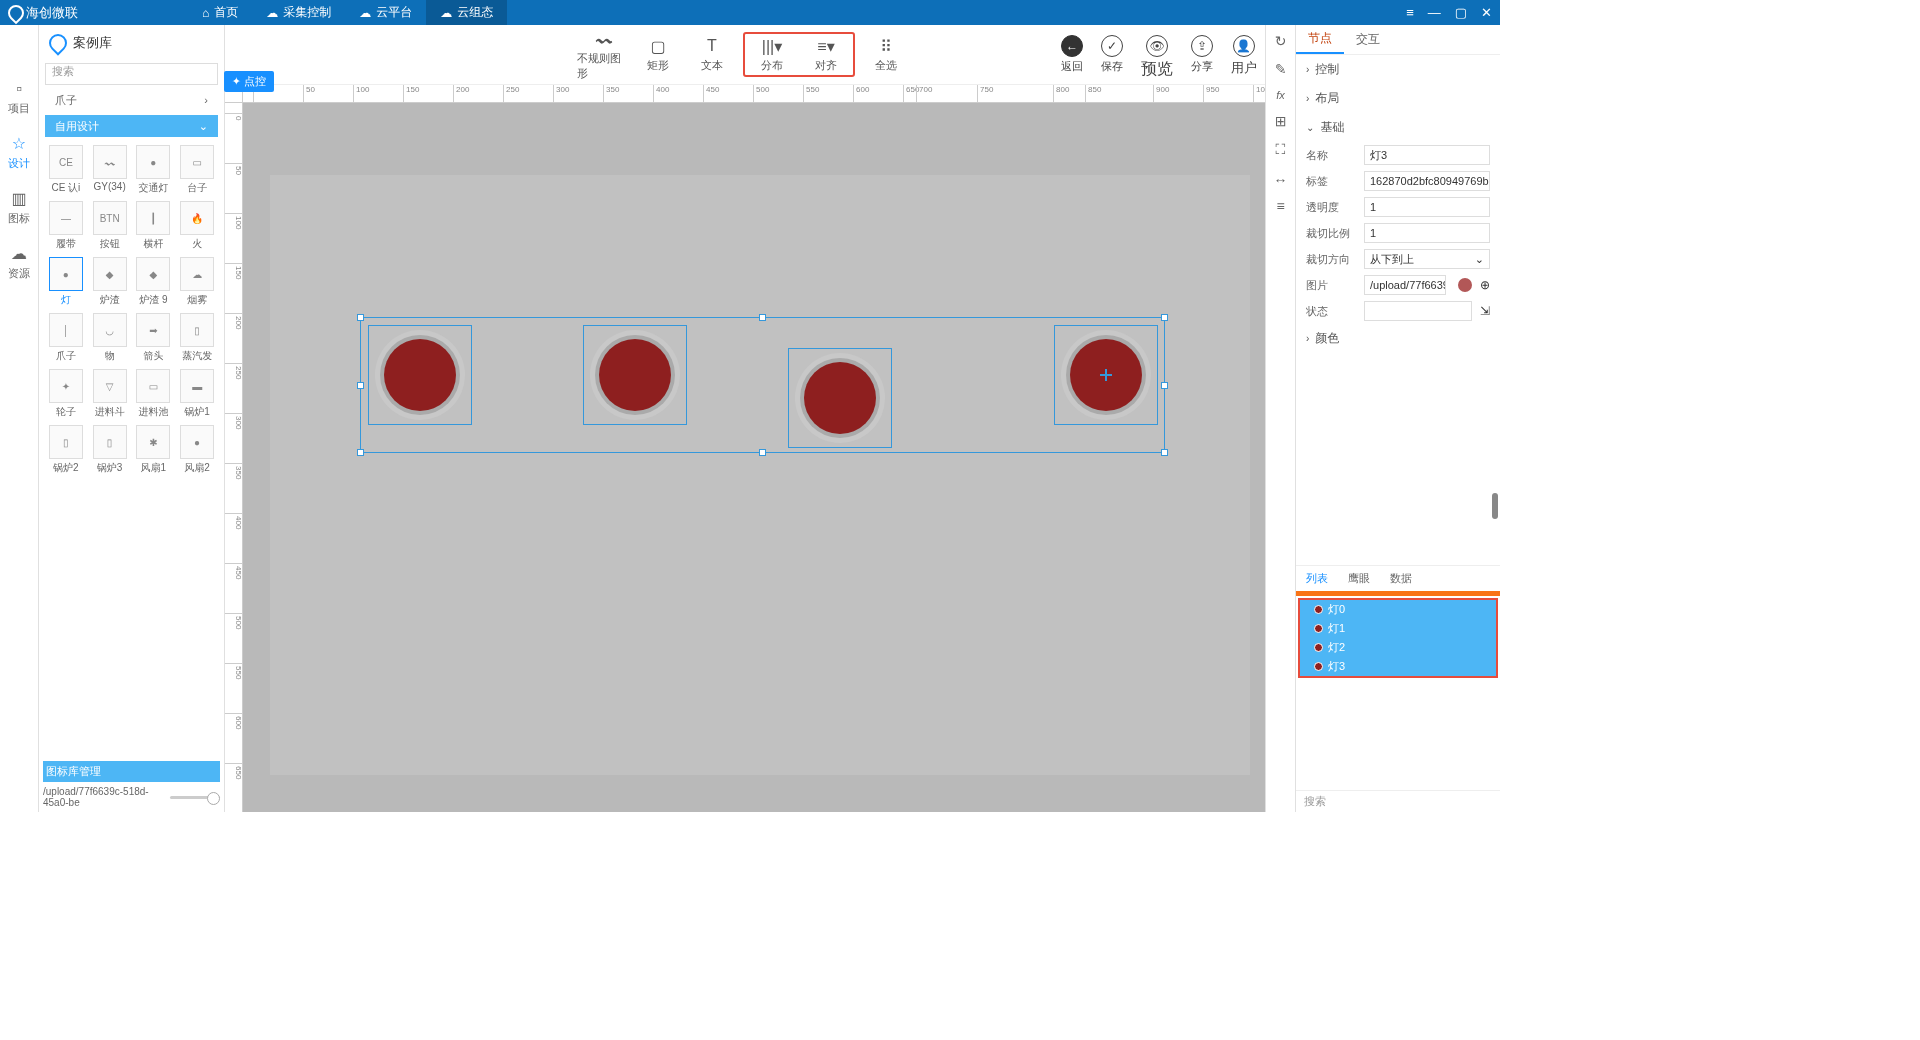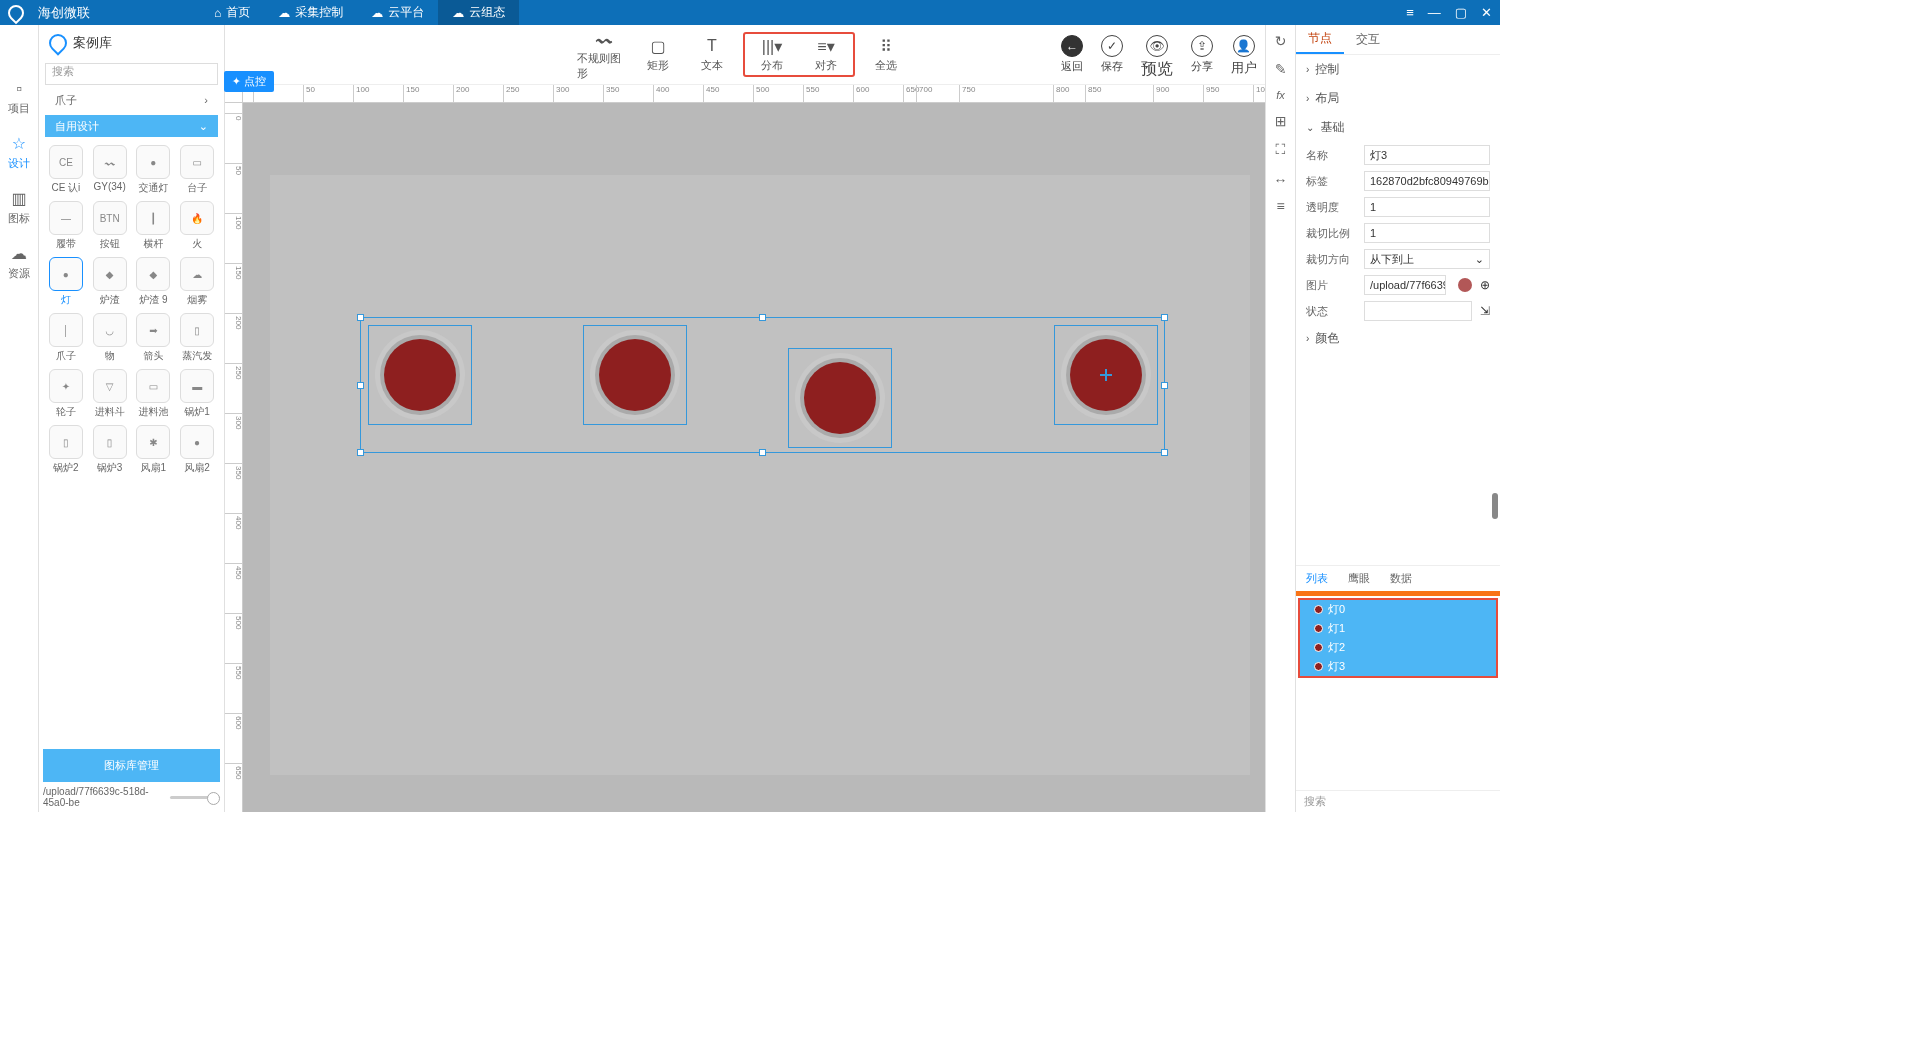--- a/index.html
+++ b/index.html
@@ -1,43 +1,43 @@
 <!DOCTYPE html>
 <html><head>
 <meta charset="utf-8">
 <style>
 *{margin:0;padding:0;box-sizing:border-box;font-family:"Microsoft YaHei","PingFang SC",sans-serif}
 body{width:1500px;height:812px;overflow:hidden;background:#fff;font-size:12px;color:#333}
 .titlebar{height:25px;background:#0d6fb8;display:flex;align-items:center;padding:0 8px;color:#fff}
-.titlebar .logo{display:flex;align-items:center;gap:14px;font-size:13px}
+.titlebar .logo{display:flex;align-items:center;gap:2px;font-size:13px}
 .titlebar .logo-icon{width:16px;height:16px;border:2px solid #fff;border-radius:50% 50% 50% 0;transform:rotate(-45deg)}
 .titlebar .nav{display:flex;margin-left:110px}
 .titlebar .nav-item{padding:0 14px;height:25px;display:flex;align-items:center;gap:5px;cursor:pointer;font-size:12px}
 .titlebar .nav-item.active{background:#0a5a96}
 .titlebar .win-ctrl{margin-left:auto;display:flex;gap:14px;font-size:13px}
 .main{display:flex;height:787px}
 .leftcol{width:39px;border-right:1px solid #e0e0e0;display:flex;flex-direction:column;align-items:center;padding-top:55px;gap:18px}
 .leftcol .it{display:flex;flex-direction:column;align-items:center;gap:3px;cursor:pointer;color:#666}
 .leftcol .it.active{color:#1890ff}
 .leftcol .it-icon{font-size:16px}
 .leftcol .it-lbl{font-size:11px}
 .libpanel{width:186px;border-right:1px solid #e0e0e0;display:flex;flex-direction:column;position:relative}
 .libhead{height:36px;display:flex;align-items:center;padding:16px 10px;font-size:13px;gap:6px}
 .libhead .logo-icon{width:18px;height:18px;border:2px solid #1890ff;border-radius:50% 50% 50% 0;transform:rotate(-45deg)}
 .search-in{height:22px;border:1px solid #ddd;padding:0 6px;margin:2px 6px;font-size:11px;color:#999}
 .accordion{height:22px;display:flex;align-items:center;justify-content:space-between;padding:0 10px;margin:2px 6px;cursor:pointer;font-size:11px;color:#666}
 .accordion.blue{background:#4db6f5;color:#fff}
 .comp-grid{display:grid;grid-template-columns:repeat(4,1fr);gap:2px;padding:4px 6px;overflow:auto}
 .comp{display:flex;flex-direction:column;align-items:center;gap:2px;cursor:pointer;padding:2px}
-.comp-ico{width:34px;height:34px;border:1px solid #ddd;border-radius:6px;background:#fafafa;display:flex;align-items:center;justify-content:center;font-size:10px;color:#888}
+.comp-ico{width:34px;height:34px;border:1px solid #ddd;border-radius:0;background:#fafafa;display:flex;align-items:center;justify-content:center;font-size:10px;color:#888}
 .comp.sel .comp-ico{border-color:#1890ff}
 .comp.sel .comp-lbl{color:#1890ff}
 .comp-lbl{font-size:10px;color:#666;white-space:nowrap;overflow:hidden;max-width:40px}
 .libfoot{margin-top:auto;padding:4px}
-.libfoot .btn{background:#4db6f5;color:#fff;text-align:center;padding:9px;font-size:11px;cursor:pointer}
+.libfoot .btn{background:#4db6f5;color:#fff;text-align:left;padding:3px;font-size:11px;cursor:pointer}
 .libfoot .path{font-size:10px;color:#666;margin-top:4px;display:flex;align-items:center;gap:4px}
 .libfoot .slider{flex:0 0 50px;height:3px;background:#ccc;position:relative;border-radius:2px}
 .libfoot .slider::after{content:"";position:absolute;right:0;top:-4px;width:11px;height:11px;background:#fff;border:1px solid #aaa;border-radius:50%}
 .tagbtn{position:absolute;top:46px;right:-50px;background:#1890ff;color:#fff;padding:3px 8px;font-size:11px;border-radius:2px;z-index:5;display:flex;align-items:center;gap:3px}
 .center{flex:1;display:flex;flex-direction:column;position:relative}
 .toolbar{height:60px;display:flex;align-items:center;justify-content:center;gap:0;border-bottom:1px solid #eee}
 .tool{width:54px;display:flex;flex-direction:column;align-items:center;gap:2px;cursor:pointer;color:#555}
 .tool-ico{height:20px;display:flex;align-items:center;justify-content:center;font-size:16px}
 .tool-lbl{font-size:11px}
 .tool-group{display:flex;border:2px solid #e74c3c;border-radius:3px;padding:2px 0;margin:0 4px}
@@ -308,21 +308,21 @@
           <div class="tick" style="left: 260px;">250</div>
           <div class="tick" style="left: 310px;">300</div>
           <div class="tick" style="left: 360px;">350</div>
           <div class="tick" style="left: 410px;">400</div>
           <div class="tick" style="left: 460px;">450</div>
           <div class="tick" style="left: 510px;">500</div>
           <div class="tick" style="left: 560px;">550</div>
           <div class="tick" style="left: 610px;">600</div>
           <div class="tick" style="left: 660px;">650</div>
           <div class="tick" style="left: 673px;">700</div>
-          <div class="tick" style="left: 716px;">750</div>
+          <div class="tick" style="left: 734px;">750</div>
           <div class="tick" style="left: 810px;">800</div>
           <div class="tick" style="left: 842px;">850</div>
           <div class="tick" style="left: 910px;">900</div>
           <div class="tick" style="left: 960px;">950</div>
           <div class="tick" style="left: 1010px;">1000</div>
         </div>
       <div class="ruler-v" id="rulerv">
           <div class="tick" style="top: 10px;">0</div>
           <div class="tick" style="top: 60px;">50</div>
           <div class="tick" style="top: 110px;">100</div>

